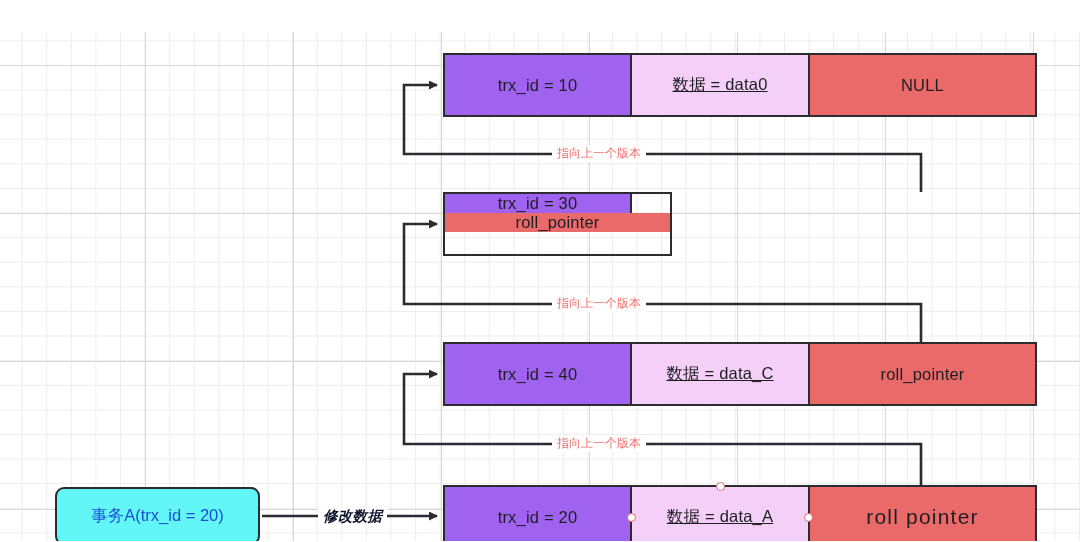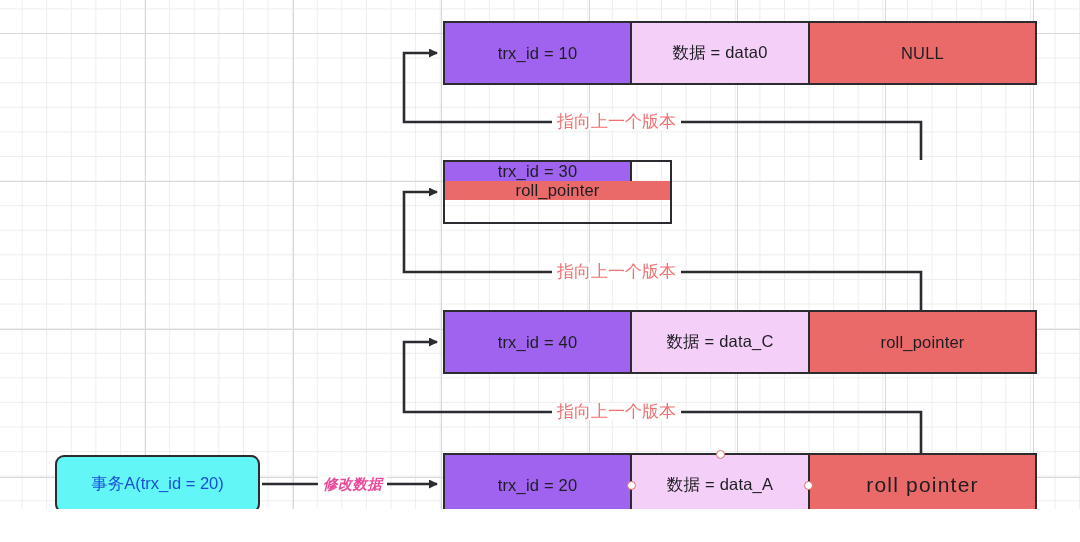--- a/index.html
+++ b/index.html
@@ -20,20 +20,21 @@
       linear-gradient(to right, #d8d8d8 1px, transparent 1px),
       linear-gradient(to bottom, #d8d8d8 1px, transparent 1px),
       linear-gradient(to right, #ededed 1px, transparent 1px),
       linear-gradient(to bottom, #ededed 1px, transparent 1px);
     background-size:
       148px 148px,
       148px 148px,
       24.6px 24.6px,
       24.6px 24.6px;
     background-position: -3px 33px, -3px 33px, -3px 33px, -3px 33px;
+    margin-top: 32px;
   }
 
   #wires {
     position: absolute;
     left: 0; top: 0;
     width: 1080px;
     height: 542px;
     pointer-events: none;
   }
 
@@ -57,20 +58,21 @@
   }
   .cell.trx {
     width: 187px;
     background: #a063f0;
     border-right: 2.5px solid #2b2b30;
   }
   .cell.data {
     width: 178px;
     background: #f4cff8;
     border-right: 2.5px solid #2b2b30;
+    text-decoration: underline;
   }
   .cell.ptr {
     width: 225px;
     background: #ea6a6a;
   }
 
   
   .record.selected .cell.data {
     position: relative;
   }
@@ -106,32 +108,32 @@
     align-items: center;
     justify-content: center;
     font-size: 16.5px;
     color: #1d4ed8;
     white-space: nowrap;
   }
 
   
   .wire-label {
     position: absolute;
-    font-size: 17px;
+    font-size: 12px;
     color: #f07070;
     background: #ffffff;
     padding: 0 5px;
     white-space: nowrap;
     line-height: 17px;
   }
   .wire-label.em {
     font-style: italic;
     font-weight: bold;
     font-size: 14.5px;
-    color: #ec4899;
+    color: #0f172a;
     letter-spacing: .3px;
   }
 </style>
 </head>
 <body>
 
 <div id="canvas">
 
   <svg id="wires" viewBox="0 0 1080 542" xmlns="http://www.w3.org/2000/svg">
     <defs>

